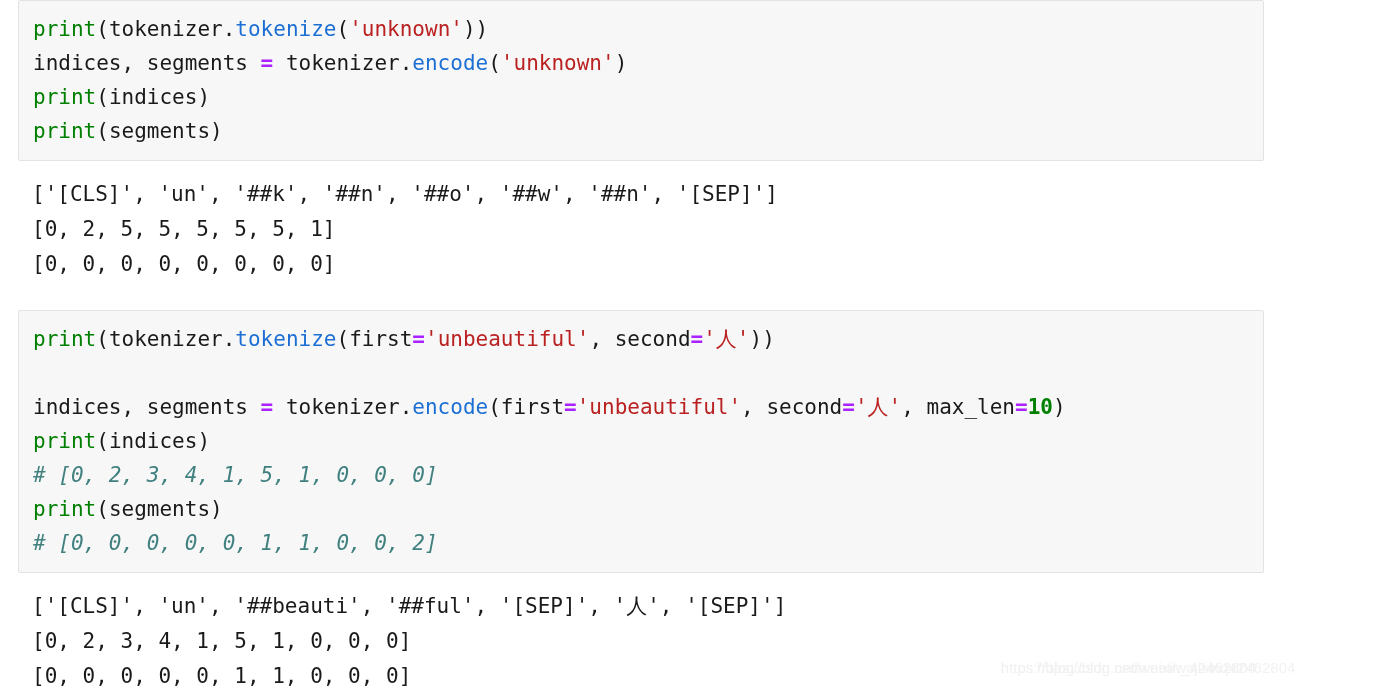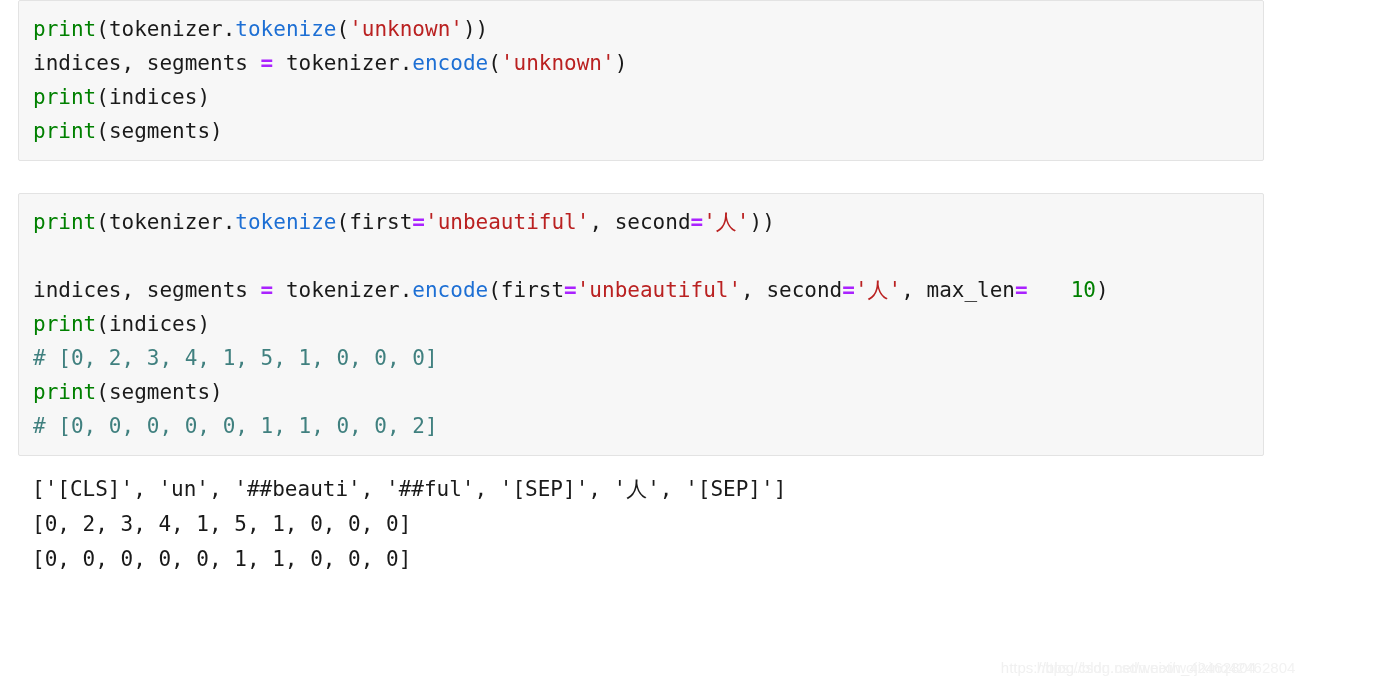--- a/index.html
+++ b/index.html
@@ -77,22 +77,22 @@
     color: #1a1a1a;
     white-space: pre;
   }
 
   
   .tok-builtin { color: #008000; }
   .tok-name    { color: #1a1a1a; }
   .tok-fn      { color: #1d6fd4; }
   .tok-str     { color: #ba2121; }
   .tok-op      { color: #aa22ff; font-weight: bold; }
-  .tok-num     { color: #008000; font-weight: normal; margin-left: 43px; }
-  .tok-comment { color: #40807f; }
+  .tok-num     { color: #008000; font-weight: bold; }
+  .tok-comment { color: #40807f; font-style: italic; }
   .tok-punct   { color: #1a1a1a; }
 
   
   .gap-sm { height: 10px; }
   .gap-md { height: 22px; }
 
   
   .watermark {
     position: absolute;
     right: 8px;
@@ -123,20 +123,28 @@
     <div class="input-area">
       <pre class="code" id="c0code"><span class="tok-builtin">print</span><span class="tok-punct">(</span><span class="tok-name">tokenizer</span><span class="tok-punct">.</span><span class="tok-fn">tokenize</span><span class="tok-punct">(</span><span class="tok-str">'unknown'</span><span class="tok-punct">))</span>
 <span class="tok-name">indices, segments </span><span class="tok-op">=</span><span class="tok-name"> tokenizer</span><span class="tok-punct">.</span><span class="tok-fn">encode</span><span class="tok-punct">(</span><span class="tok-str">'unknown'</span><span class="tok-punct">)</span>
 <span class="tok-builtin">print</span><span class="tok-punct">(</span><span class="tok-name">indices</span><span class="tok-punct">)</span>
 <span class="tok-builtin">print</span><span class="tok-punct">(</span><span class="tok-name">segments</span><span class="tok-punct">)</span></pre>
     </div>
   </div>
 
   <div class="gap-sm"></div>
 
+  <div class="cell-row">
+    <div class="prompt-gutter"></div>
+    <div class="output-area">
+      <pre class="output" id="c0out">['[CLS]', 'un', '##k', '##n', '##o', '##w', '##n', '[SEP]']
+[0, 2, 5, 5, 5, 5, 5, 1]
+[0, 0, 0, 0, 0, 0, 0, 0]</pre>
+    </div>
+  </div>
 
   <div class="gap-md"></div>
 
   <div class="cell-row">
     <div class="prompt-gutter">
       
     </div>
     <div class="input-area">
       <pre class="code" id="c1code"><span class="tok-builtin">print</span><span class="tok-punct">(</span><span class="tok-name">tokenizer</span><span class="tok-punct">.</span><span class="tok-fn">tokenize</span><span class="tok-punct">(</span><span class="tok-name">first</span><span class="tok-op">=</span><span class="tok-str">'unbeautiful'</span><span class="tok-name">, second</span><span class="tok-op">=</span><span class="tok-str">'人'</span><span class="tok-punct">))</span>
 

